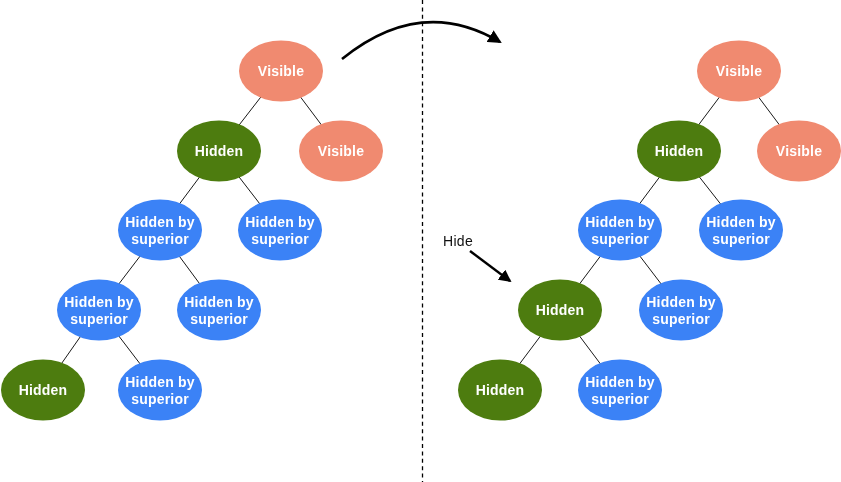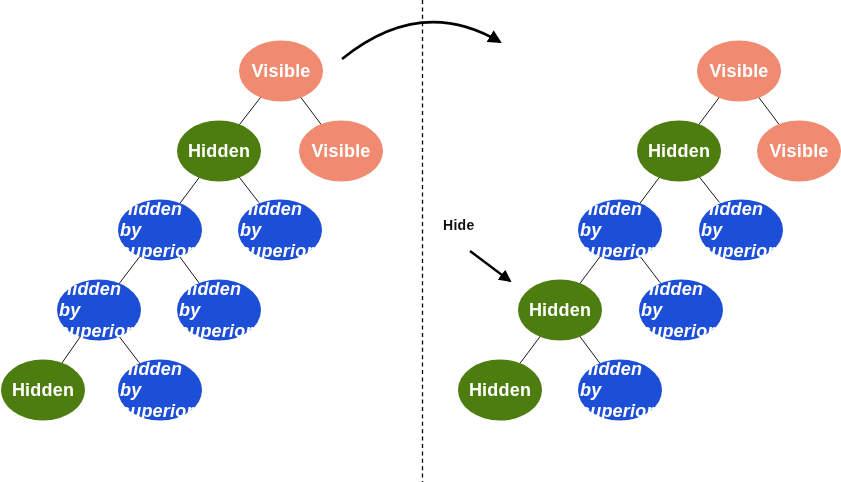--- a/index.html
+++ b/index.html
@@ -18,42 +18,42 @@
     z-index: 1;
   }
   .node {
     position: absolute;
     width: 84px;
     height: 61px;
     border-radius: 50%;
     display: flex;
     align-items: center;
     justify-content: center;
-    text-align: left;
+    text-align: center;
     color: #ffffff;
-    font-size: 18px;
+    font-size: 14px;
     font-weight: 600;
     line-height: 1.18;
     letter-spacing: 0.2px;
     transform: translate(-50%, -50%);
     z-index: 2;
     padding: 2px;
     box-sizing: border-box;
   }
   .node.visible { background: #F08A70; }
   .node.hidden  { background: #4d7c0f; }
-  .node.hbs     { background: #1d4ed8; font-style: italic; }
+  .node.hbs     { background: #3b82f6; }
   .hide-label {
     position: absolute;
     left: 443px;
-    top: 217px;
+    top: 233px;
     z-index: 2;
     color: #101010;
     font-size: 14px;
-    font-weight: 700;
+    font-weight: 400;
     letter-spacing: 0.3px;
   }
 </style>
 </head>
 <body>
 
 <div class="canvas">
 
   <svg class="layer-svg" viewBox="0 0 841 482" xmlns="http://www.w3.org/2000/svg">
     <defs>

